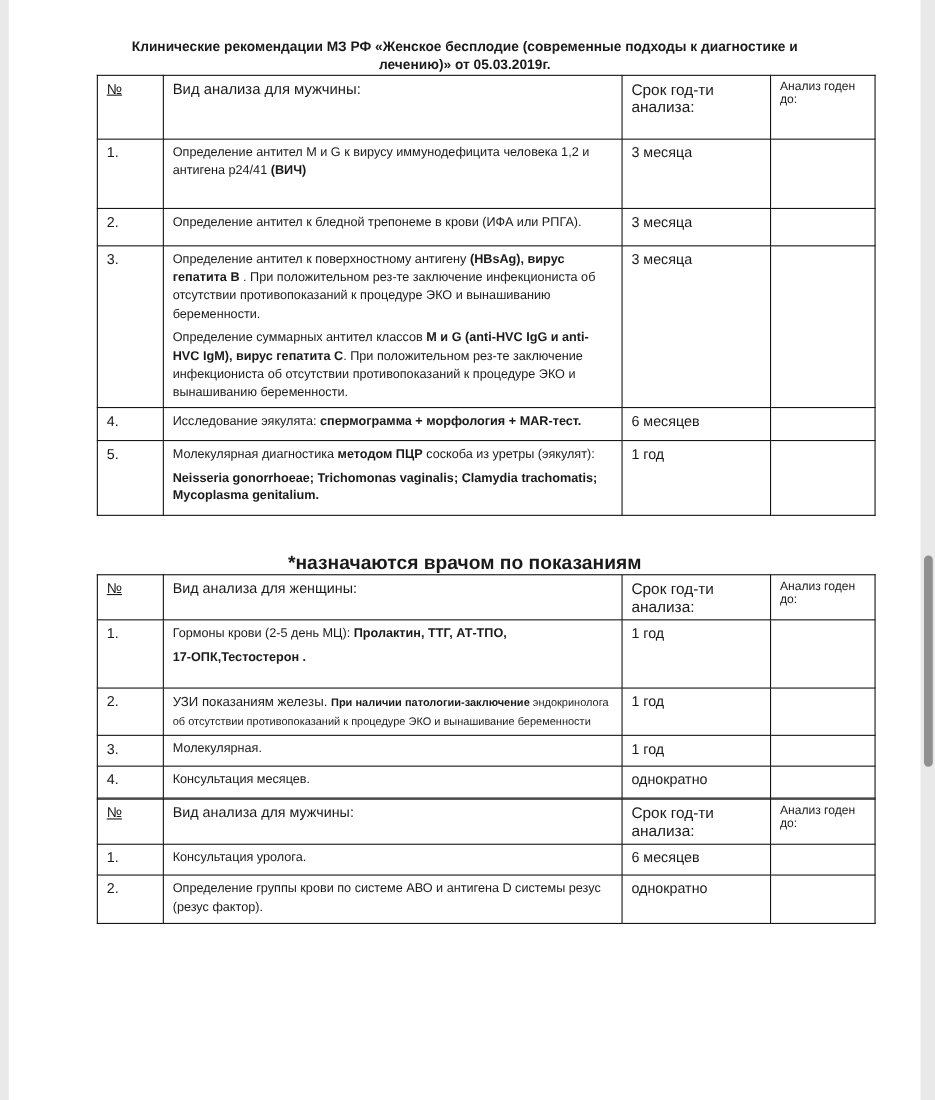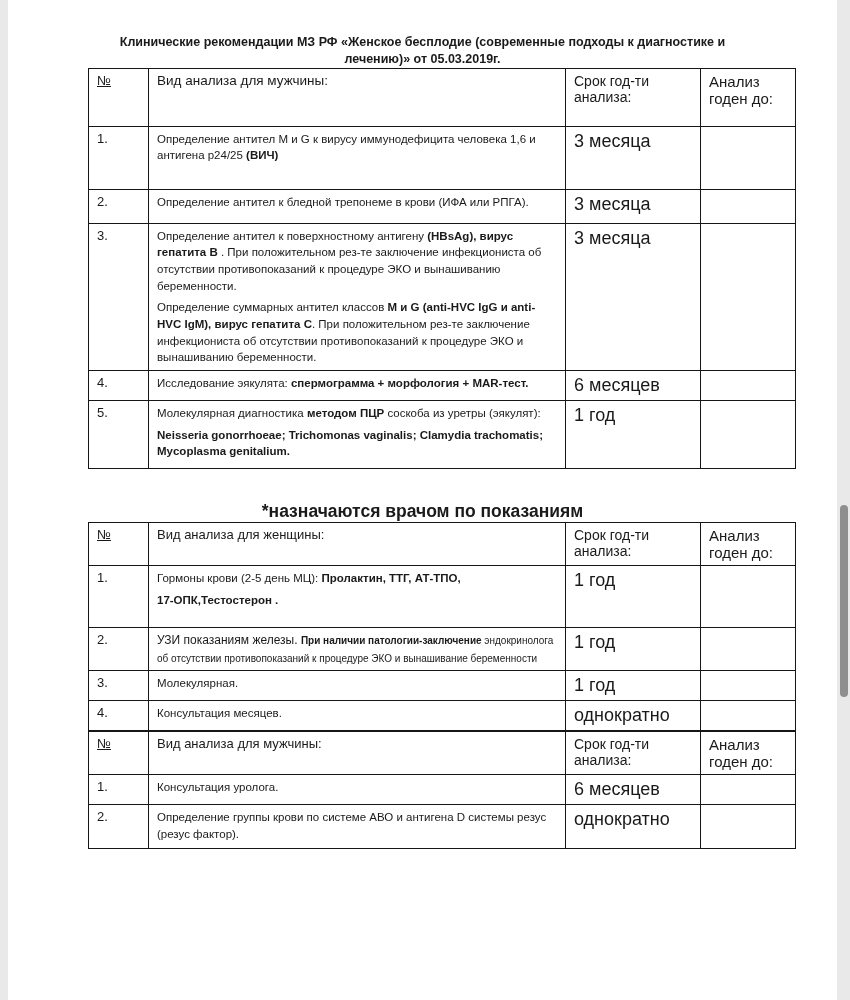--- a/index.html
+++ b/index.html
@@ -13,25 +13,25 @@
   table.t{border-collapse:collapse;table-layout:fixed;margin-left:80px;margin-top:0;}
   table.t td,table.t th{border:1px solid #161616;padding:4px 8px;vertical-align:top;text-align:left;font-weight:400;overflow:hidden;}
   .mt1{margin-top:39px;}
   .mt2{margin-top:30px;}
   .mt3{margin-top:30px;}
 
   th.hnum{font-weight:700;font-size:13px;text-decoration:underline;}
   th.hkind-c{font-weight:700;font-size:13.5px;text-align:center;padding-top:7px;}
   th.hkind-l{font-weight:700;font-size:13px;text-align:left;}
   th.hterm{font-weight:700;font-size:14px;text-align:center;}
-  th.huntil{font-weight:700;font-size:15px;text-align:left;}
+  th.huntil{font-weight:700;font-size:11px;text-align:left;}
 
   td.num{font-weight:700;font-size:13px;}
   td.desc{font-size:11.5px;line-height:1.45;}
-  td.term{font-weight:700;font-size:18px;text-align:center;}
+  td.term{font-weight:700;font-size:13px;text-align:center;}
   td.until{font-size:11.5px;}
 
   td.desc p{margin:0;}
   td.desc p + p{margin-top:5px;}
   .b{font-weight:700;}
   .fz12{font-size:12px;}
   .s10{font-size:10px;}
 
   .note{margin-top:32px;text-align:center;font-weight:700;font-size:17.5px;}
 </style>
@@ -52,21 +52,21 @@
         </colgroup>
       <tbody>
           <tr style="height:58px">
         <th class="hnum">№</th>
         <th class="hkind-c">Вид анализа для мужчины:</th>
         <th class="hterm">Срок  год-ти анализа:</th>
         <th class="huntil">Анализ годен до:</th>
       </tr>
       <tr style="height:63px">
         <td class="num">1.</td>
-        <td class="desc"><span>Определение антител M и G к вирусу иммунодефицита человека 1,6 и антигена p24/25 </span><span class="b">(ВИЧ)</span></td>
+        <td class="desc"><span>Определение антител M и G к вирусу иммунодефицита человека 1,2 и антигена p24/41 </span><span class="b">(ВИЧ)</span></td>
         <td class="term">3 месяца</td>
         <td class="until"></td>
       </tr>
       <tr style="height:34px">
         <td class="num">2.</td>
         <td class="desc">Определение антител к бледной трепонеме в крови (ИФА или РПГА).</td>
         <td class="term">3 месяца</td>
         <td class="until"></td>
       </tr>
       <tr style="height:110px">

